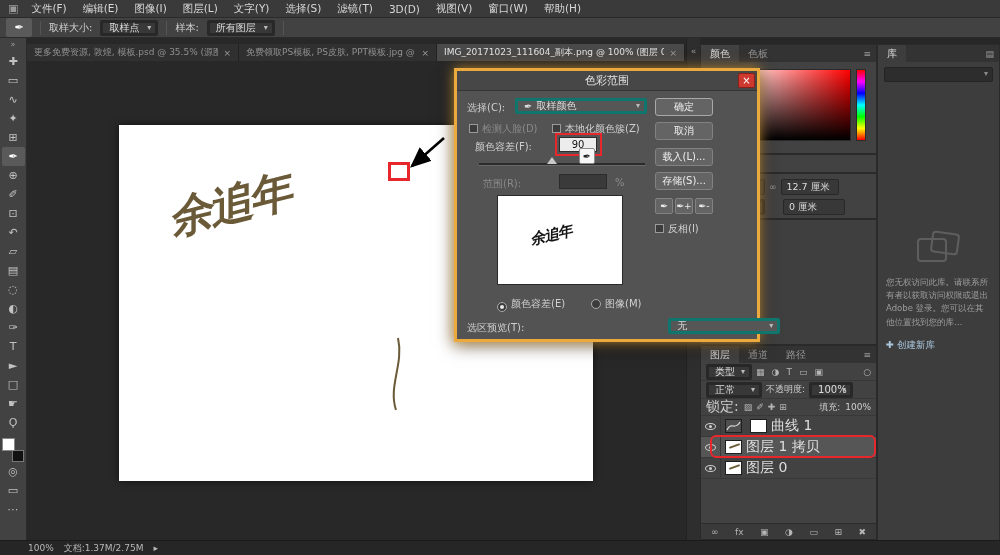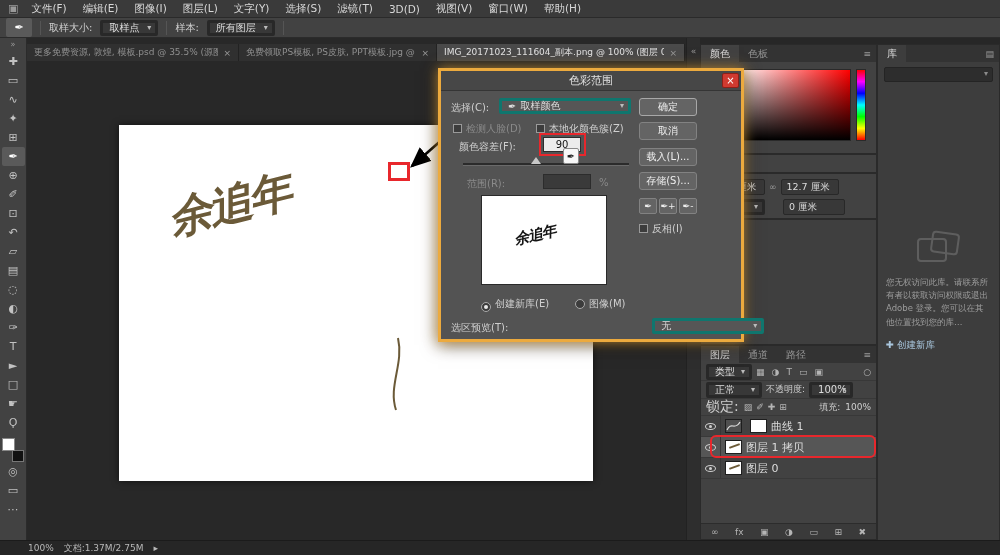--- a/index.html
+++ b/index.html
@@ -39,21 +39,21 @@
   .pasteboard { position:absolute; left:27px; top:38px; width:659px; height:502px; background:#282828; overflow:hidden; }
   .tabbar { position:absolute; left:0; top:6px; height:17px; display:flex; }
   .dtab { display:flex; align-items:center; gap:5px; padding:0 7px; font-size:9px; color:#8f8f8f; background:#303030; border-right:1px solid #222; overflow:hidden; white-space:nowrap; }
   .dtab .x { color:#9a9a9a; font-size:9px; }
   .dtab.active { background:#4a4a4a; color:#e2e2e2; }
   .canvas { position:absolute; left:92px; top:87px; width:474px; height:356px; background:#ffffff; box-shadow:0 0 7px rgba(0,0,0,.6); }
   .signature { position:absolute; left:140px; top:138px; font-family:"DejaVu Serif","Liberation Serif",serif; font-style:italic; font-weight:bold; font-size:44px; color:#6b5a38; transform:rotate(-14deg); letter-spacing:-3px; white-space:nowrap; }
   .annobox { position:absolute; left:361px; top:124px; width:22px; height:19px; border:3px solid #e8272c; }
 
   
-  .dialog { position:absolute; left:438px; top:68px; width:306px; height:274px; background:#535353; border:3px solid #ecaa3e; box-shadow:0 0 12px rgba(236,170,62,.75), 0 3px 16px rgba(0,0,0,.6); z-index:50; }
+  .dialog { position:absolute; left:454px; top:68px; width:306px; height:274px; background:#535353; border:3px solid #ecaa3e; box-shadow:0 0 12px rgba(236,170,62,.75), 0 3px 16px rgba(0,0,0,.6); z-index:50; }
   .dtitle { position:relative; height:20px; background:#474747; border-bottom:1px solid #353535; display:flex; align-items:center; justify-content:center; font-size:11px; color:#e0e0e0; }
   .dclose { position:absolute; right:2px; top:2px; width:17px; height:15px; background:#cf3a30; border:1px solid #8d1f18; border-radius:2px; color:#fff; font-size:10px; line-height:13px; text-align:center; }
   .dbody { position:relative; height:248px; font-size:10px; }
   .fuzz-input { position:absolute; left:102px; top:46px; width:38px; height:15px; background:#ececec; color:#111; font-size:10px; text-align:center; line-height:14px; border:1px solid #2c2c2c; }
   .fuzz-anno { position:absolute; left:98px; top:42px; width:47px; height:23px; border:2px solid #e8272c; }
   .slider { position:absolute; left:22px; top:72px; width:166px; height:3px; background:#2b2b2b; border-bottom:1px solid #6a6a6a; }
   .thumb { position:absolute; left:90px; top:66px; width:0; height:0; border-left:5px solid transparent; border-right:5px solid transparent; border-bottom:7px solid #c9c9c9; }
   .badge { position:absolute; left:122px; top:57px; width:16px; height:16px; background:#f7f7f7; border:1px solid #8a8a8a; border-radius:2px; color:#222; font-size:10px; display:flex; align-items:center; justify-content:center; z-index:2; }
   .rng-input { position:absolute; left:102px; top:83px; width:48px; height:15px; background:#3a3a3a; border:1px solid #2c2c2c; }
   .dpreview { position:absolute; left:40px; top:104px; width:126px; height:90px; background:#fff; border:1px solid #2a2a2a; overflow:hidden; }
@@ -77,21 +77,21 @@
 
   
   .lrow { display:flex; align-items:center; height:21px; border-bottom:1px solid #393939; position:relative; }
   .lrow.sel { background:#565656; }
   .eyecell { width:20px; height:100%; border-right:1px solid #383838; display:flex; align-items:center; justify-content:center; }
   .eye { position:relative; width:11px; height:7px; border:1px solid #cfcfcf; border-radius:50%; }
   .eye::after { content:""; position:absolute; left:3px; top:1px; width:3px; height:3px; border-radius:50%; background:#cfcfcf; }
   .thumbbox { width:17px; height:14px; background:#fff; border:1px solid #1e1e1e; margin:0 4px; position:relative; overflow:hidden; }
   .thumbbox.adj { background:#4f4f4f; }
   .thumbbox .streak { position:absolute; left:3px; top:4px; width:11px; height:2px; background:#6b5a38; transform:rotate(-20deg); }
-  .lname { font-size:11px; color:#ddd; white-space:nowrap; }
+  .lname { font-size:14px; color:#ddd; white-space:nowrap; }
   .layer-anno { position:absolute; left:9px; top:89px; width:166px; height:23px; border:2px solid #e8272c; border-radius:6px; z-index:5; }
   .icnrow { display:flex; align-items:center; gap:7px; color:#b5b5b5; font-size:9px; }
 
   
   .libsearch { margin:5px 6px; height:15px; background:#2d2d2d; border:1px solid #242424; border-radius:2px; position:relative; }
   .libsearch::after { content:"▾"; position:absolute; right:4px; top:1px; font-size:8px; color:#8a8a8a; }
   .libart { position:relative; margin:150px auto 10px; width:44px; height:34px; opacity:.55; }
   .libart .b1 { position:absolute; left:0; top:6px; width:30px; height:24px; border:2px solid #7a7a7a; border-radius:4px; }
   .libart .b2 { position:absolute; left:14px; top:0; width:28px; height:22px; border:2px solid #7a7a7a; border-radius:4px; transform:rotate(8deg); }
   .libmsg { margin:6px 8px; font-size:8.5px; line-height:1.55; color:#9c9c9c; }
@@ -220,21 +220,21 @@
       <span class="badge">✒</span>
 
       <span class="lab dim abs" style="left:26px;top:86px">范围(R):</span>
       <span class="rng-input"></span>
       <span class="lab dim abs" style="left:158px;top:86px">%</span>
 
       <div class="dpreview">
         <span class="sig">余追年</span>
       </div>
 
-      <span class="lab abs" style="left:40px;top:206px"><span class="rad sel"></span><span>创建新库(E)</span></span>
+      <span class="lab abs" style="left:40px;top:206px"><span class="rad sel"></span><span>颜色容差(E)</span></span>
       <span class="lab abs" style="left:134px;top:206px"><span class="rad"></span><span>图像(M)</span></span>
 
       <span class="lab abs" style="left:10px;top:230px">选区预览(T):</span>
       <span class="dd abs" style="left:76px;top:226px;width:112px">
           <span>无</span>
         </span>
 
       <span class="pbtn" style="left:198px;top:7px;border-color:#a8a8a8">确定</span>
       <span class="pbtn" style="left:198px;top:31px">取消</span>
       <span class="pbtn" style="left:198px;top:57px">载入(L)...</span>

